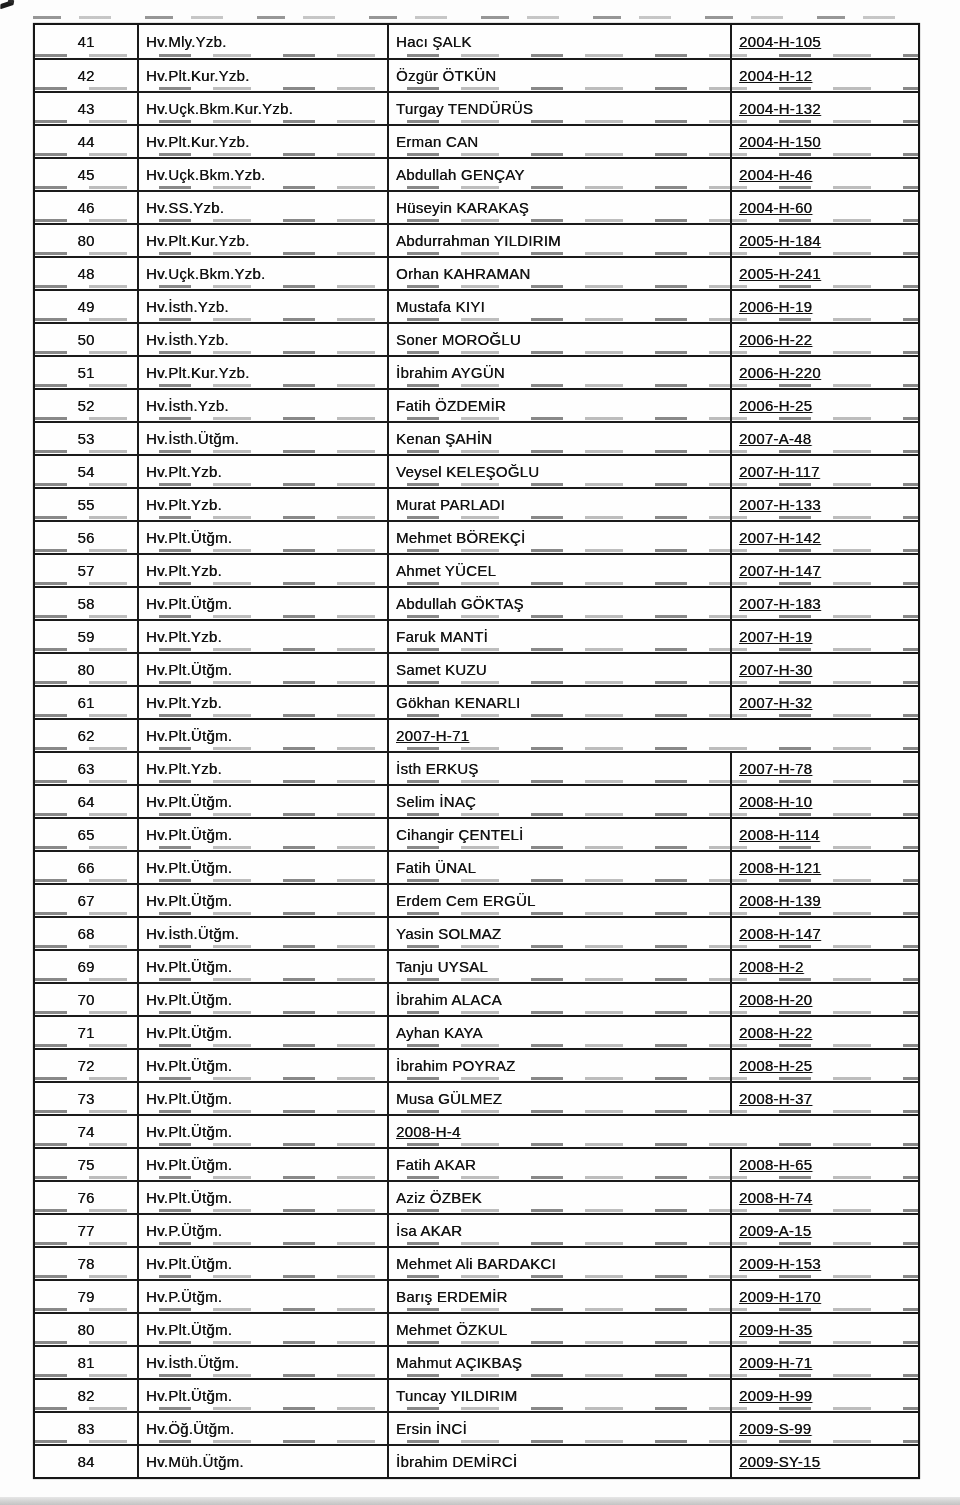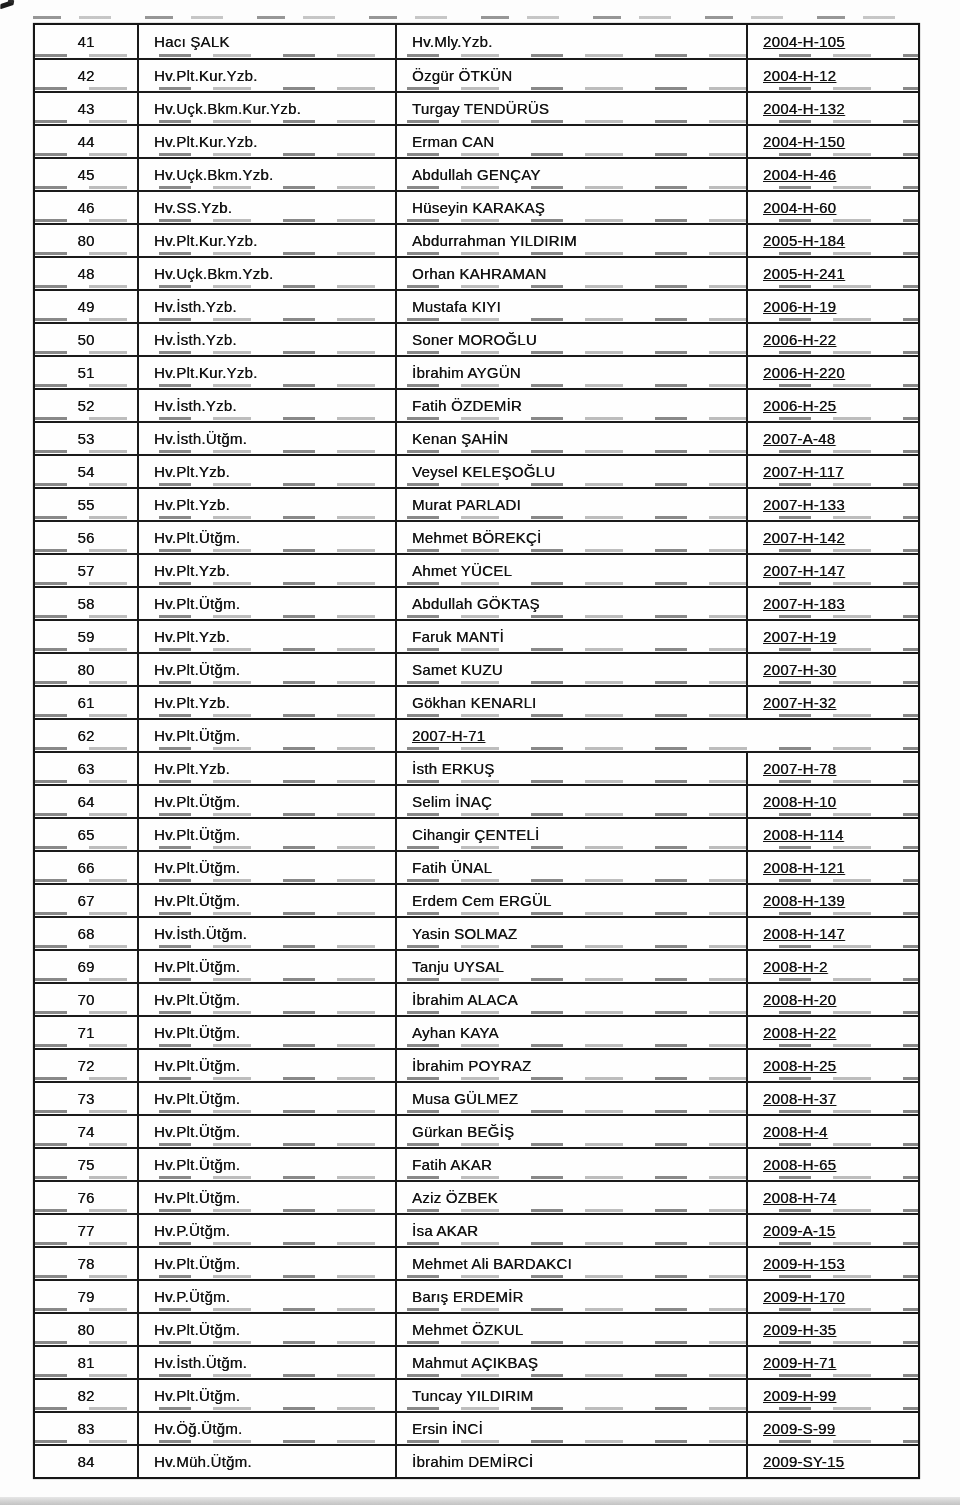--- a/index.html
+++ b/index.html
@@ -57,21 +57,20 @@
     background: #fefefe;
     box-shadow: 0 0 1px rgba(0,0,0,.6);
   }
 
   .t-row {
     position: relative;
     display: grid;
     grid-template-columns: 104px 250px 343px 186px;
     height: 33px;
     border-top: 2px solid #1a1a1a;
-    gap: 8px;
   }
   .t-row:first-child { border-top: none; }
 
   
   .t-row::after {
     content: "";
     position: absolute;
     top: -6px;
     left: 0;
     right: 0;
@@ -113,22 +112,22 @@
 
 <div class="page">
   <div class="speck"></div>
   <div class="speck2"></div>
   <div class="top-dashes"></div>
 
   <div class="table-wrap">
     <div id="rows">
   <div class="t-row">
     <div class="c c-no">41</div>
+    <div class="c c-rank">Hv.Mly.Yzb.</div>
     <div class="c c-name">Hacı ŞALK</div>
-    <div class="c c-rank">Hv.Mly.Yzb.</div>
     <div class="c c-code">2004-H-105</div>
   </div>
 
   <div class="t-row">
     <div class="c c-no">42</div>
     <div class="c c-rank">Hv.Plt.Kur.Yzb.</div>
     <div class="c c-name">Özgür ÖTKÜN</div>
     <div class="c c-code">2004-H-12</div>
   </div>
 
@@ -344,21 +343,20 @@
   <div class="t-row">
     <div class="c c-no">73</div>
     <div class="c c-rank">Hv.Plt.Ütğm.</div>
     <div class="c c-name">Musa GÜLMEZ</div>
     <div class="c c-code">2008-H-37</div>
   </div>
 
   <div class="t-row">
     <div class="c c-no">74</div>
     <div class="c c-rank">Hv.Plt.Ütğm.</div>
-    <div class="c c-name">Gürkan BEĞİŞ</div>
     <div class="c c-code">2008-H-4</div>
   </div>
 
   <div class="t-row">
     <div class="c c-no">75</div>
     <div class="c c-rank">Hv.Plt.Ütğm.</div>
     <div class="c c-name">Fatih AKAR</div>
     <div class="c c-code">2008-H-65</div>
   </div>
 

